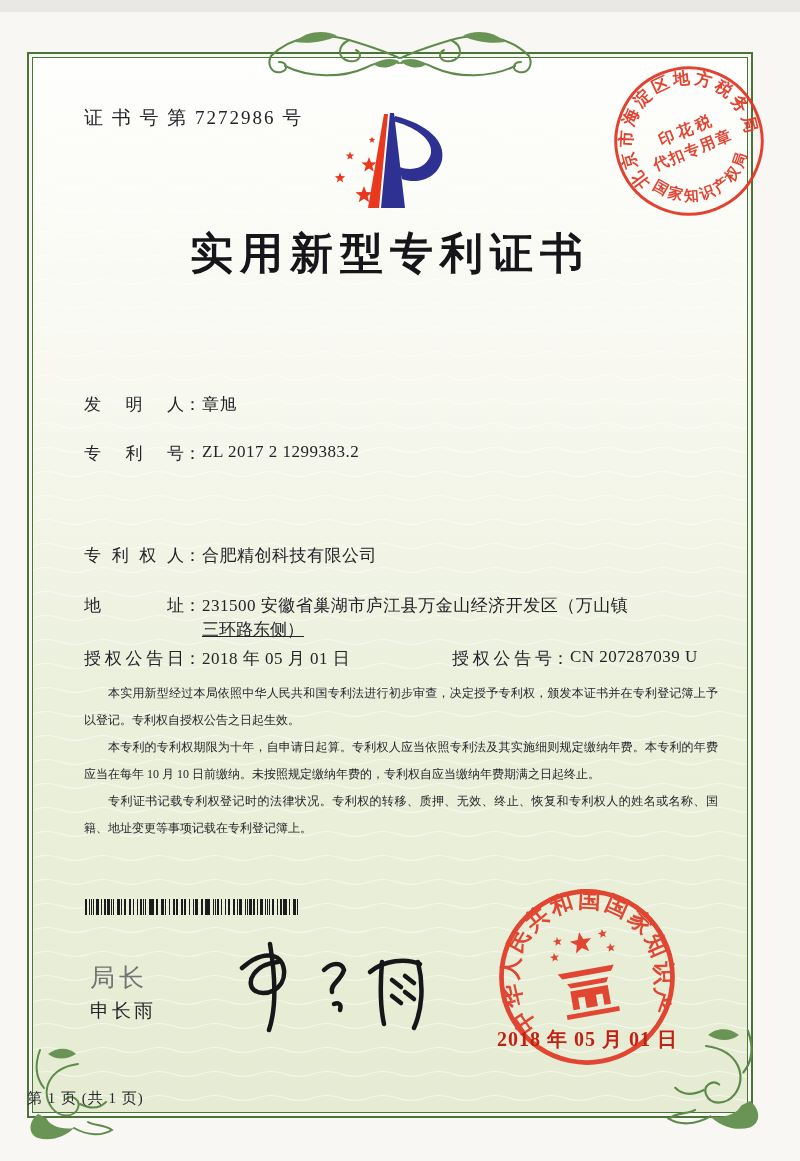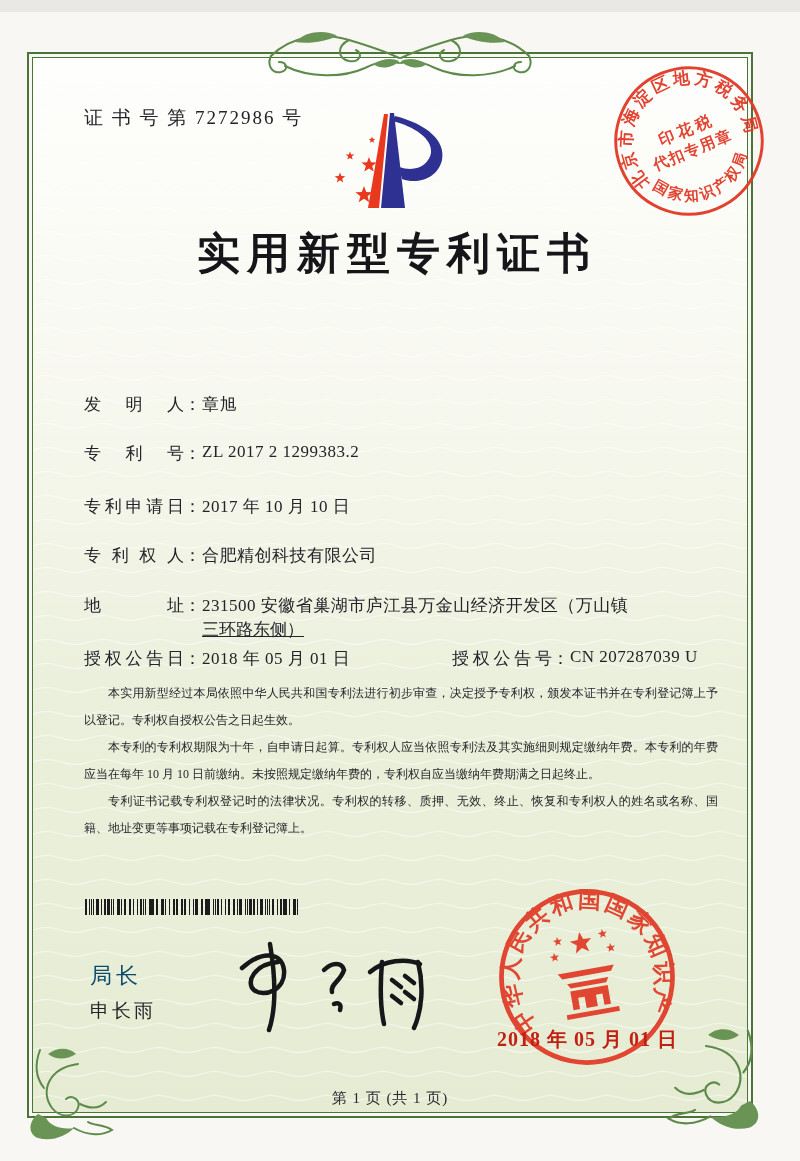--- a/index.html
+++ b/index.html
@@ -7,36 +7,36 @@
   .page{position:relative;width:800px;height:1161px;margin:12px auto;background:#f8f7f3;overflow:hidden;}
   .abs{position:absolute;}
   
   .frame-outer{left:27px;top:40px;width:726px;height:1066px;border:2px solid #4a7438;box-sizing:border-box;}
   .frame-inner{left:32px;top:45px;width:716px;height:1056px;border:1px solid #4a7438;box-sizing:border-box;
     background:linear-gradient(180deg,#f7f7ee 0%,#f3f4e5 30%,#ebf0dc 60%,#e6ecd3 100%);overflow:hidden;}
   #waves path{fill:none;stroke:#ffffff;stroke-opacity:.6;stroke-width:1.1;}
   .top-light{left:0;top:0;width:100%;height:60%;background:linear-gradient(180deg,rgba(255,255,255,.85),rgba(255,255,255,.35) 55%,rgba(255,255,255,0));}
   
   .certno{left:84px;top:93px;font-size:19px;letter-spacing:2px;color:#23232a;}
-  .title{left:27px;top:213px;width:726px;text-align:center;font-size:43px;font-weight:700;letter-spacing:7px;padding-left:7px;color:#15151a;}
+  .title{left:27px;top:213px;width:726px;text-align:center;font-size:43px;font-weight:700;letter-spacing:7px;color:#15151a;}
   .frow{font-size:17px;color:#23232a;white-space:nowrap;}
   .flabel{display:inline-block;width:100px;text-align:justify;text-align-last:justify;vertical-align:top;}
   .fcolon{display:inline-block;width:18px;vertical-align:top;}
   .fvalue{display:inline-block;vertical-align:top;letter-spacing:.5px;}
   .paras{left:84px;top:668px;width:634px;font-size:12px;line-height:27px;text-align:justify;color:#26262b;}
   .paras p{margin:0;text-indent:2em;}
   .barcode{left:85px;top:887px;width:213px;height:16px;
     background:
       repeating-linear-gradient(90deg,#1c1c1c 0 1.5px,transparent 1.5px 4px),
       repeating-linear-gradient(90deg,#1c1c1c 0 1px,transparent 1px 6.5px),
       repeating-linear-gradient(90deg,#1c1c1c 0 2px,transparent 2px 11px);}
-  .sig-title{left:90px;top:949px;font-size:22px;letter-spacing:4px;color:#0c4a6e;}
+  .sig-title{left:90px;top:949px;font-size:25px;letter-spacing:4px;color:#737373;}
   .sig-name{left:90px;top:986px;font-size:19px;letter-spacing:3px;color:#23232a;}
   .seal-date{left:497px;top:1014px;font-size:20px;font-weight:700;letter-spacing:1px;color:#c32014;}
-  .footer{left:27px;top:1077px;width:726px;text-align:center;font-size:15px;color:#2a2a30;letter-spacing:1px;}
+  .footer{left:27px;top:1077px;width:726px;font-size:15px;color:#2a2a30;letter-spacing:1px;}
   .orn{stroke:#5d8a4a;fill:none;stroke-width:2;stroke-linecap:round;}
   .orn-fill{fill:#6a9456;stroke:none;}
   .stamp-wrap{left:610px;top:50px;width:158px;height:158px;transform:rotate(-22deg);opacity:.95;}
   .seal-wrap{left:492px;top:870px;width:190px;height:190px;transform:rotate(-10deg);opacity:.93;}
   .sig-svg{left:212px;top:922px;width:250px;height:100px;}
   svg text{font-family:"Liberation Serif","DejaVu Serif",serif;}
 </style>
 </head>
 <body>
 
@@ -151,23 +151,20 @@
       </text>
     </svg>
   </div>
 
   <div class="abs frow" style="left:84px;top:381px;">
     <span class="flabel">发明人</span><span class="fcolon">：</span><span class="fvalue">章旭</span>
   </div>
   <div class="abs frow" style="left:84px;top:430px;">
     <span class="flabel">专利号</span><span class="fcolon">：</span><span class="fvalue">ZL 2017 2 1299383.2</span>
   </div>
-  <div class="abs frow" style="left:84px;top:483px;">
-    <span class="flabel">专利申请日</span><span class="fcolon">：</span><span class="fvalue">2017 年 10 月 10 日</span>
-  </div>
   <div class="abs frow" style="left:84px;top:532px;">
     <span class="flabel">专利权人</span><span class="fcolon">：</span><span class="fvalue">合肥精创科技有限公司</span>
   </div>
   <div class="abs frow" style="left:84px;top:582px;text-decoration:underline;">
     <span class="flabel">地址</span><span class="fcolon">：</span><span class="fvalue">231500 安徽省巢湖市庐江县万金山经济开发区（万山镇</span>
   </div>
   <div class="abs frow" style="left:202px;top:606px;text-decoration:underline;">三环路东侧）</div>
   <div class="abs frow" style="left:84px;top:635px;">
     <span class="flabel">授权公告日</span><span class="fcolon">：</span><span class="fvalue">2018 年 05 月 01 日</span>
   </div>

